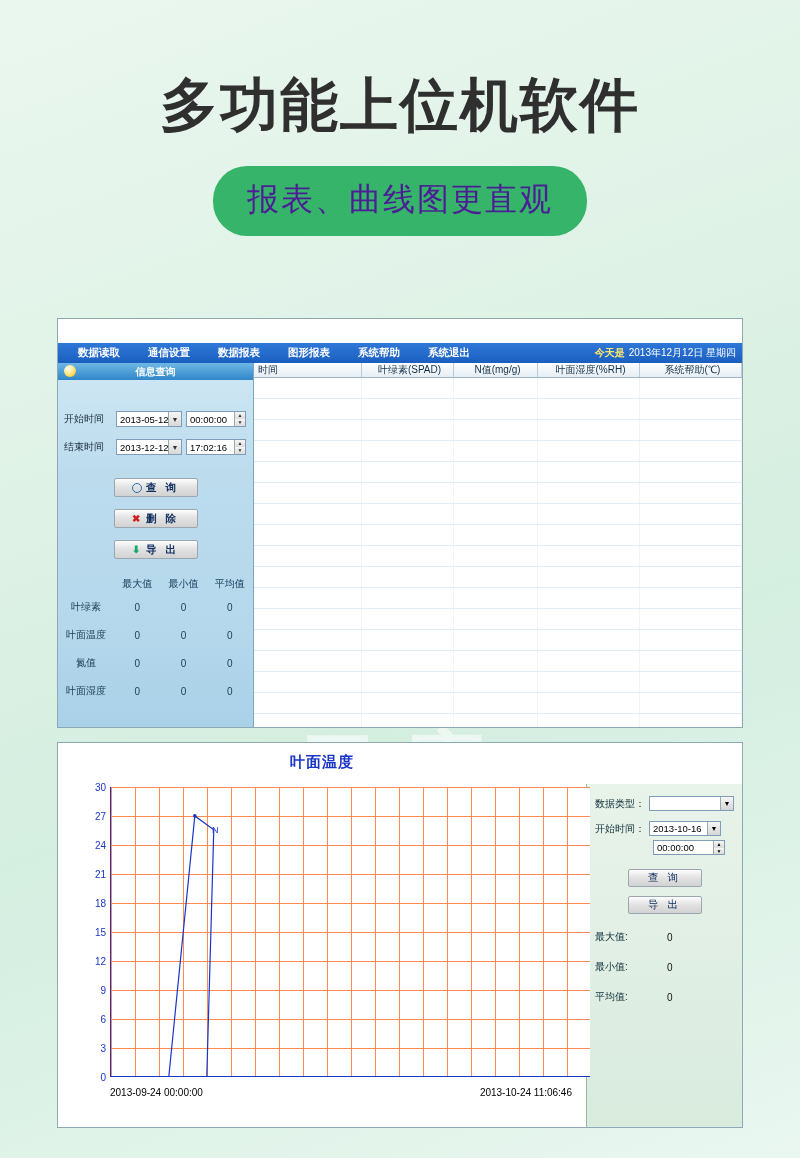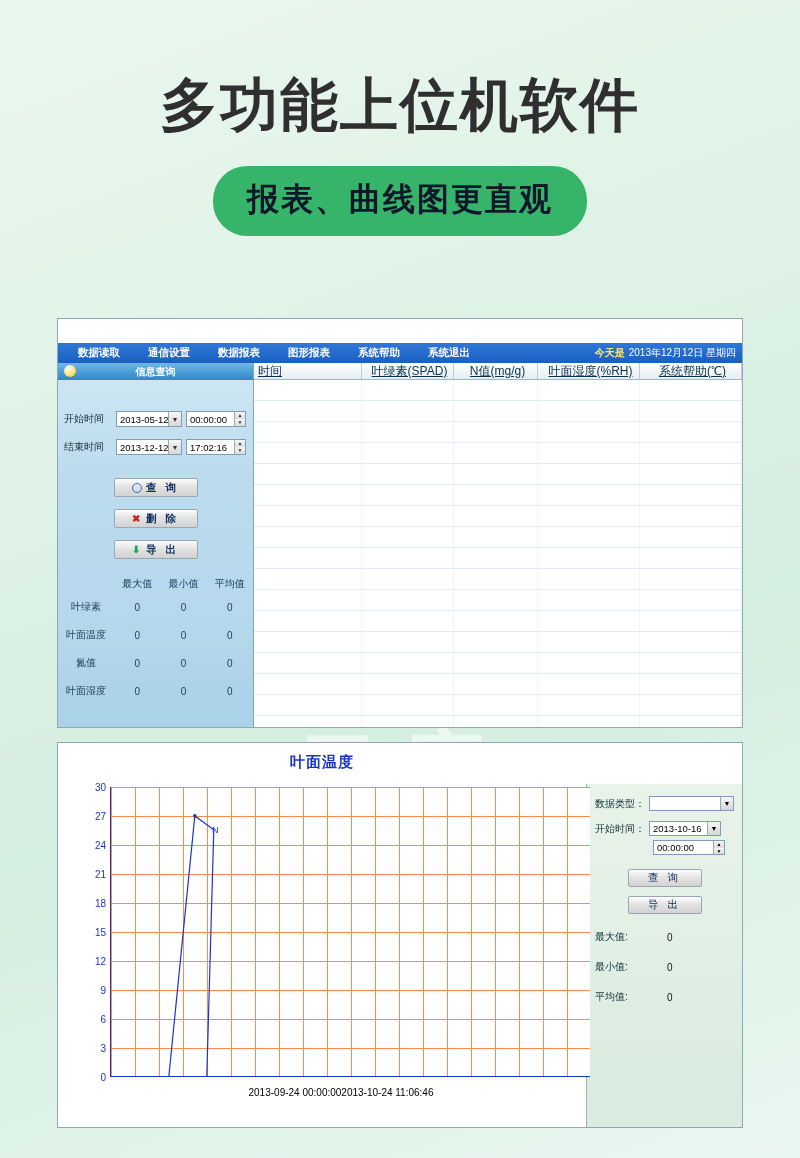--- a/index.html
+++ b/index.html
@@ -25,23 +25,23 @@
     line-height: 1.1;
     font-family: "DejaVu Sans", sans-serif;
   }
   .promo-sub-wrap {
     margin-top: 28px;
     display: flex;
     justify-content: center;
   }
   .promo-sub {
     background: #35b46a;
-    color: #0f172a;
+    color: #4c1d95;
     font-size: 32px;
-    font-weight: bold;
+    font-weight: normal;
     padding: 12px 34px 14px 34px;
     border-radius: 34px;
     letter-spacing: 2px;
     font-family: "DejaVu Sans", sans-serif;
   }
 
   
   .watermark {
     position: absolute;
     left: 0; right: 0;
@@ -175,21 +175,21 @@
     font-weight: normal; font-size:10px; color:#16405e; padding: 2px 0; text-align:center;
   }
   .stats td { padding: 7px 0; text-align:center; font-size:10px; color:#1b3b52;}
   .stats td.lbl { text-align:center; width:56px; }
 
   .gridpane { flex:1; background:#fff; display:flex; flex-direction:column; min-width:0;}
   .grid-head {
     display:flex; height:17px;
     background: linear-gradient(#fefefe,#e6eef4);
     border-bottom:1px solid #9cb6c6;
-    font-size:12px; color:#10304a;text-decoration:underline;
+    font-size:10px; color:#10304a;
   }
   .grid-head div {
     border-right:1px solid #b9ccd8;
     display:flex; align-items:center; padding-left:4px;
     white-space:nowrap; overflow:hidden;
   }
   .gc0 { width: 108px; }
   .gc1 { width: 92px; justify-content:center; }
   .gc2 { width: 84px; justify-content:center; }
   .gc3 { width: 102px; justify-content:center; }
@@ -224,21 +224,21 @@
     position:absolute; left:52px; top:44px; width:480px; height:290px;
     border-left:1.5px solid #1b34c8; border-bottom:1.5px solid #1b34c8;
     background:
       repeating-linear-gradient(to right, #ff8a50 0 1px, transparent 1px 24px),
       repeating-linear-gradient(to bottom, #ff8a50 0 1px, transparent 1px 29px);
     background-color:#ffffff;
   }
   .plot svg { position:absolute; left:0; top:0; width:100%; height:100%; }
   .axis-dates {
     position:absolute; left:52px; right:14px; top: 344px;
-    display:flex; justify-content:center;
+    display:flex; justify-content:space-between;
     font-size:10px; color:#000; font-family:"Liberation Sans", sans-serif;
   }
   .sidepane {
     width: 156px;
     background: linear-gradient(180deg,#e8f3e9,#dfeee3 60%,#d8ebdd);
     border-left:1px solid #9ab6a6;
     padding: 12px 8px;
     font-size:10px; color:#123;margin-top:41px;
   }
   .sp-row { margin-bottom: 6px; }

